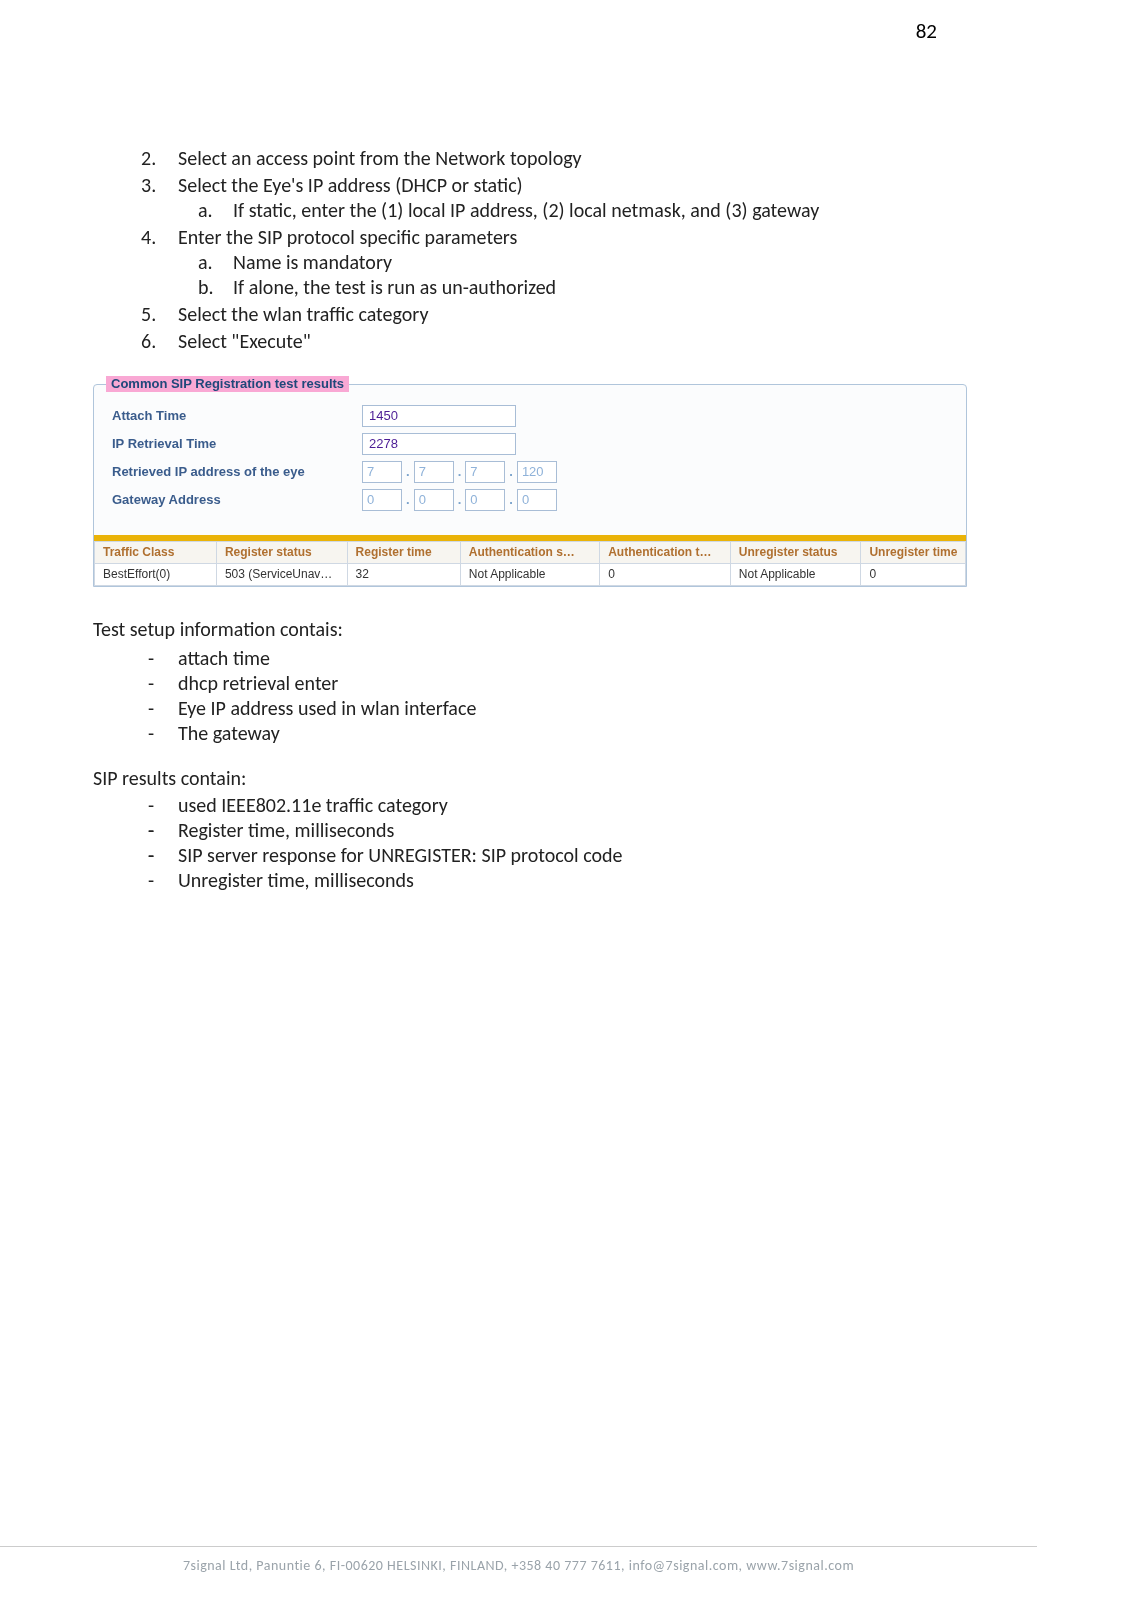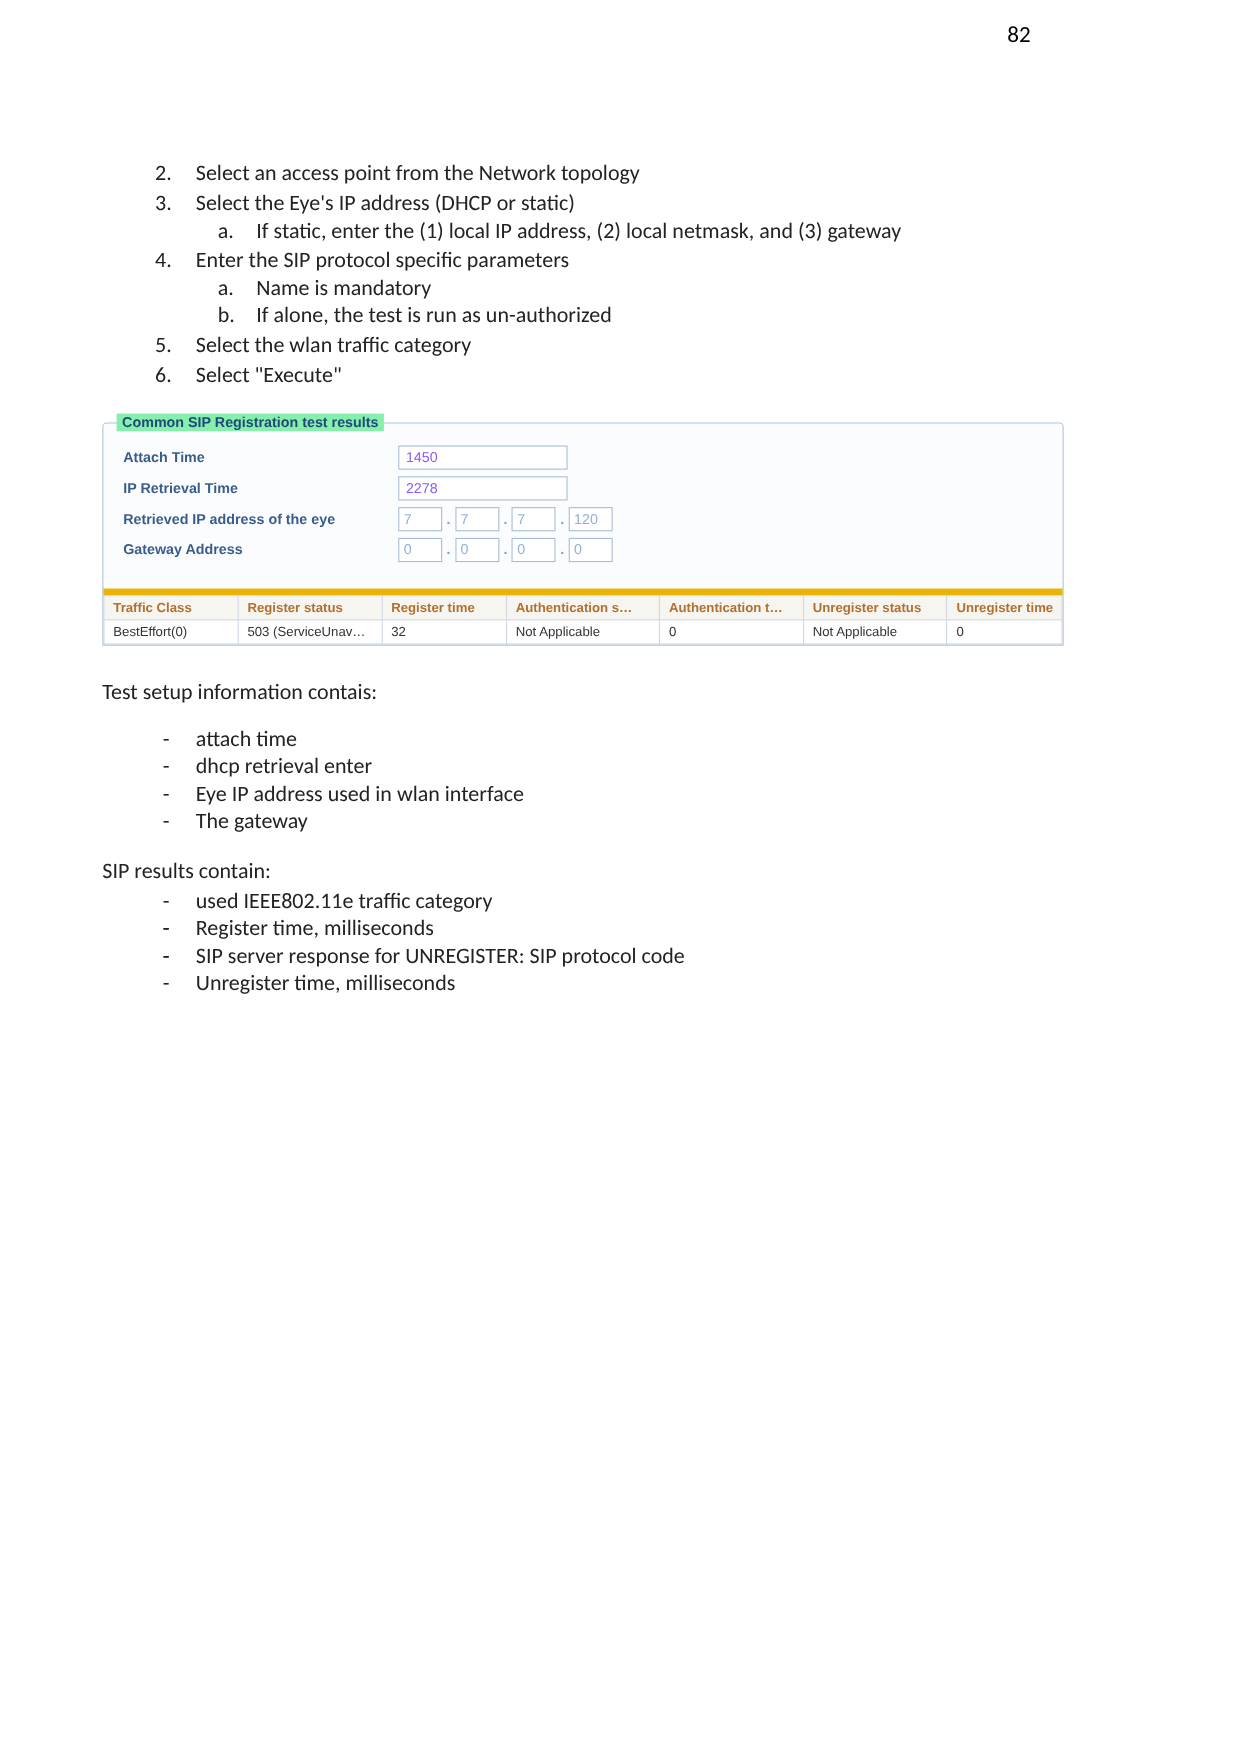--- a/index.html
+++ b/index.html
@@ -7,24 +7,24 @@
   .page-num{position:absolute;top:18px;right:100px;font-size:21px;color:#000}
   .content{margin-top:110px;font-size:20px;line-height:1.25}
   ol.main{list-style:none;padding:0;margin:0}
   ol.main>li{margin:0 0 2px 0;padding-left:85px;position:relative}
   ol.main>li>.num{position:absolute;left:48px;top:0}
   ol.sub{list-style:none;padding:0;margin:0}
   ol.sub>li{margin:0;padding-left:55px;position:relative}
   ol.sub>li>.num{position:absolute;left:20px;top:0}
   .results-panel{border:1px solid #b0c5db;margin-top:30px;border-radius:4px 4px 0 0;background:#fbfcfd;font-family:Tahoma,Verdana,sans-serif;font-size:13px;color:#335}
   .fieldset-wrap{position:relative;padding:14px 18px 18px 18px}
-  .fieldset-legend{position:absolute;top:-9px;left:12px;background:#86efac;padding:0 5px;color:#20487a;font-weight:bold;font-size:13px}
+  .fieldset-legend{position:absolute;top:-9px;left:12px;background:#f9a8d4;padding:0 5px;color:#20487a;font-weight:bold;font-size:13px}
   .frow{display:flex;align-items:center;margin:6px 0}
   .flabel{width:250px;color:#3a5c8c;font-weight:bold;font-size:13px}
-  .finput{border:1px solid #a8bdd6;background:#fff;height:20px;line-height:20px;color:#8b5cf6;padding:0 6px;width:140px;font-size:13px}
+  .finput{border:1px solid #a8bdd6;background:#fff;height:20px;line-height:20px;color:#4c1d95;padding:0 6px;width:140px;font-size:13px}
   .ip-group{display:flex;align-items:center}
   .ip-seg{border:1px solid #a8bdd6;background:#fff;height:20px;line-height:20px;color:#8fb2d9;width:30px;text-align:left;padding:0 4px;font-size:13px;margin-right:0}
   .ip-dot{color:#7aa3cc;margin:0 4px;font-weight:bold}
   .tablewrap{border-top:6px solid #eab308}
   table.res{width:100%;border-collapse:collapse;table-layout:fixed;font-size:12px}
   table.res th{color:#b07030;font-weight:bold;text-align:left;padding:3px 8px;border:1px solid #cfd8e3;background:#f7f5f0;white-space:nowrap;overflow:hidden}
   table.res td{padding:3px 8px;border:1px solid #cfd8e3;color:#333;background:#fff;white-space:nowrap;overflow:hidden}
   .below{margin-top:30px;font-size:20px;line-height:1.25}
   ul.dash{list-style:none;padding:0;margin:0}
   ul.dash>li{padding-left:85px;position:relative;margin:0}
@@ -127,33 +127,34 @@
               <td>Not Applicable</td>
               <td>0</td>
             </tr>
           </tbody>
         </table>
       </div>
     </div>
 
     <div class="below">
 
-      <p style="margin-bottom:18px">Test setup information contais:</p>
+      <p style="margin-bottom:4px">Test setup information contais:</p>
       <ul class="dash">
         <li><span class="bullet">-</span><span>attach time</span></li>
         <li><span class="bullet">-</span><span>dhcp retrieval enter</span></li>
         <li><span class="bullet">-</span><span>Eye IP address used in wlan interface</span></li>
         <li><span class="bullet">-</span><span>The gateway</span></li>
       </ul>
 
       <p style="margin-bottom:2px">SIP results contain:</p>
       <ul class="dash">
         <li><span class="bullet">-</span><span>used IEEE802.11e traffic category</span></li>
         <li><span class="bullet">-</span></li>
         <li><span class="bullet">-</span><span>Register time, milliseconds</span></li>
         <li><span class="bullet">-</span></li>
         <li><span class="bullet">-</span><span>SIP server response for UNREGISTER: SIP protocol code</span></li>
         <li><span class="bullet">-</span><span>Unregister time, milliseconds</span></li>
       </ul>
     </div>
   </div>
 
+  <div class="footer">7signal Ltd, Panuntie 6, FI-00620 HELSINKI, FINLAND, +358 40 777 7611, info@7signal.com, www.7signal.com</div>
 </div>
 
 </body></html>

